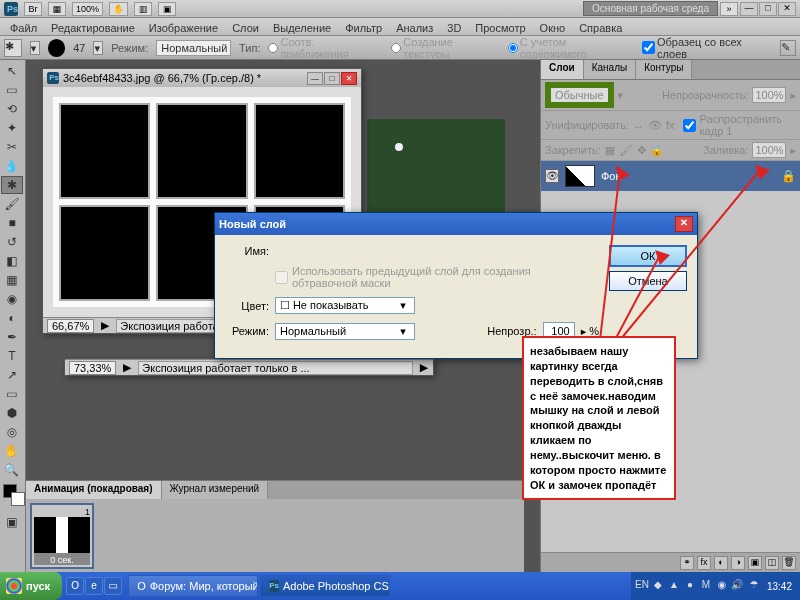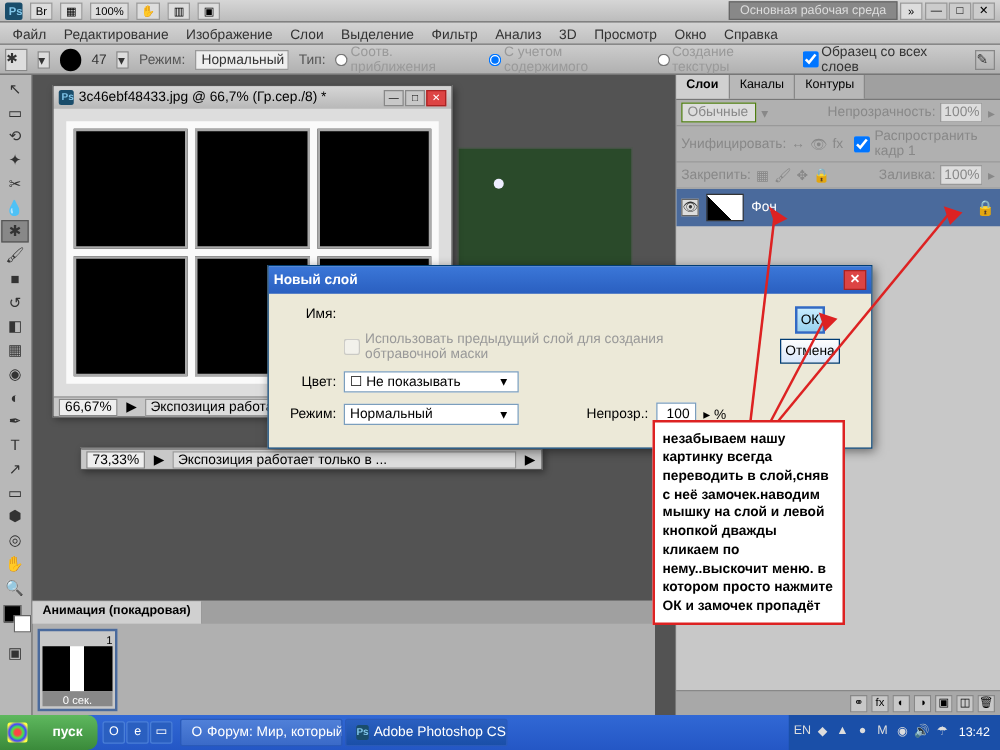--- a/index.html
+++ b/index.html
@@ -45,58 +45,58 @@
 .doc-status{height:16px;background:#c8c8c8;border-top:1px solid #888;display:flex;align-items:center;gap:6px;padding:0 4px;font-size:9px;}
 .doc-zoom{border:1px solid #888;background:#eee;padding:0 4px;}
 .doc-status-txt{flex:1;background:#ddd;border:1px solid #999;padding:0 3px;white-space:nowrap;overflow:hidden;}
 .play{width:10px;text-align:center;}
 .back-doc{position:absolute;background:#3a5a3a;border:1px solid #555;}
 .panels{width:260px;background:#b0b0b0;border-left:1px solid #777;display:flex;flex-direction:column;}
 .panel-tabs{height:20px;background:#a0a0a0;display:flex;border-bottom:1px solid #777;}
 .ptab{padding:2px 8px;background:#b8b8b8;border-right:1px solid #888;font-size:10px;}
 .ptab.act{background:#d0d0d0;font-weight:bold;}
 .panel-row{display:flex;align-items:center;padding:2px 4px;gap:4px;font-size:10px;border-bottom:1px solid #999;color:#888;}
-.pfield{border:1px solid #4d7c0f;background:#ddd;padding:1px 4px;flex:0 0 60px;}
+.pfield{border:6px solid #4d7c0f;background:#ddd;padding:1px 4px;flex:0 0 60px;}
 .pnum{border:1px solid #999;background:#ddd;padding:1px 2px;width:34px;text-align:right;}
 .layer-list{flex:1;background:#c8c8c8;overflow:hidden;}
 .layer{height:30px;background:#4a6a9c;display:flex;align-items:center;padding:0 4px;gap:6px;color:#fff;}
 .eye{width:14px;height:14px;background:#ddd;border:1px solid #666;font-size:10px;text-align:center;color:#333;}
 .thumb{width:30px;height:22px;background:#fff;border:1px solid #333;}
 .thumb-inner{width:100%;height:100%;background:linear-gradient(45deg,#000 40%,#fff 40%);}
 .lock{margin-left:auto;font-size:12px;}
 .panel-foot{height:20px;background:#a8a8a8;border-top:1px solid #888;display:flex;justify-content:flex-end;gap:3px;padding:0 4px;align-items:center;}
 .pf-ico{width:14px;height:14px;border:1px solid #888;background:#c8c8c8;font-size:9px;text-align:center;}
 .anim-panel{height:92px;background:#b0b0b0;border-top:1px solid #777;}
 .anim-tabs{height:18px;background:#a0a0a0;display:flex;}
 .anim-body{display:flex;padding:4px;gap:4px;}
 .anim-frame{border:2px solid #4a6a9c;background:#c8c8c8;padding:2px;}
 .anim-thumb{width:56px;height:36px;background:#fff;}
 .anim-time{font-size:9px;text-align:center;padding-top:2px;background:#888;color:#fff;}
 .anim-foot{height:16px;border-top:1px solid #888;display:flex;align-items:center;padding:0 4px;font-size:9px;gap:6px;}
 .dialog{position:absolute;top:212px;left:214px;width:484px;background:#ece9d8;border:1px solid #003c74;box-shadow:2px 2px 8px rgba(0,0,0,.5);z-index:10;}
 .dlg-title{height:22px;background:linear-gradient(#3b77d8,#2a5fc0);color:#fff;display:flex;align-items:center;justify-content:space-between;padding:0 4px;font-size:11px;font-weight:bold;}
 .dlg-x{width:18px;height:16px;background:#d44;color:#fff;text-align:center;border:1px solid #a22;font-size:10px;}
-.dlg-body{padding:10px;display:flex;gap:28px;}
+.dlg-body{padding:10px;display:flex;gap:10px;}
 .dlg-form{flex:1;}
 .dlg-row{display:flex;align-items:center;gap:6px;margin-bottom:8px;}
 .dlg-lbl{width:44px;text-align:right;}
 .dlg-input{border:1px solid #7b9ebd;background:#fff;padding:2px 4px;flex:1;}
 .dlg-input.sel{background:#316ac5;color:#fff;}
 .dlg-chk{display:flex;align-items:center;gap:4px;margin-left:50px;color:#999;margin-bottom:8px;}
 .dlg-select{border:1px solid #7b9ebd;background:#fff;padding:1px 4px;min-width:120px;display:flex;justify-content:space-between;}
 .dlg-drop{width:14px;text-align:center;}
-.dlg-btns{width:78px;display:flex;flex-direction:column;gap:4px;align-items:center;}
+.dlg-btns{width:78px;display:flex;flex-direction:column;gap:4px;}
 .dlg-btn{border:1px solid #003c74;background:linear-gradient(#fdfdfd,#d9e7fb);padding:3px;text-align:center;}
 .dlg-btn.primary{border:2px solid #316ac5;background:linear-gradient(#c7ecff,#98d1ef);}
 .annotation{position:absolute;top:336px;left:522px;width:154px;background:#fff;border:2px solid #d22;padding:6px;z-index:20;font-size:11px;line-height:1.35;font-weight:bold;}
 .arrow{position:absolute;z-index:15;}
 .arrow-line{stroke:#d22;stroke-width:2;fill:none;}
 .arrow-head{fill:#d22;}
 .taskbar{position:absolute;bottom:0;left:0;right:0;height:28px;background:linear-gradient(#3168d5,#2457c5);display:flex;align-items:center;padding:0;}
-.start{height:28px;padding:0 12px 0 6px;background:linear-gradient(#5eb85e,#3a8a3a);color:#fff;font-weight:bold;display:flex;align-items:center;gap:20px;border-radius:0 8px 8px 0;}
+.start{height:28px;padding:0 12px 0 6px;background:linear-gradient(#5eb85e,#3a8a3a);color:#fff;font-weight:bold;display:flex;align-items:center;gap:4px;border-radius:0 8px 8px 0;}
 .start-logo{width:16px;height:16px;background:radial-gradient(circle,#f44 20%,#4e4 40%,#44f 60%,#ff4 80%);border-radius:2px;}
 .ql{display:flex;gap:1px;margin-left:4px;}
 .ql-ico{width:18px;height:18px;background:#2a5fc0;border:1px solid #4a7fd8;border-radius:2px;font-size:10px;text-align:center;line-height:16px;color:#fff;}
 .tasks{display:flex;gap:2px;margin-left:6px;flex:1;}
 .task{height:22px;padding:0 8px;background:linear-gradient(#5080d8,#3a6ac8);border:1px solid #2a5ab8;border-radius:2px;color:#fff;display:flex;align-items:center;gap:4px;font-size:10px;max-width:130px;overflow:hidden;white-space:nowrap;}
 .task.act{background:linear-gradient(#2a5fc0,#1a4fa8);}
 .tray{display:flex;align-items:center;gap:2px;padding:0 4px;background:#1a4fa8;height:28px;}
 .tray-ico{width:14px;height:14px;font-size:10px;text-align:center;color:#ddd;}
 .clock{color:#fff;font-size:10px;padding:0 4px;}
 </style>
@@ -146,26 +146,26 @@
     <span>47</span>
     <div class="opt-drop">▾</div>
     <span class="opt-label">Режим:</span>
     <span class="opt-field">Нормальный</span>
     <span class="opt-label">Тип:</span>
     <label class="opt-radio">
         <input type="radio" style="">
         <span>Соотв. приближения</span>
       </label>
     <label class="opt-radio">
+        <input type="radio" style="">
+        <span>Создание текстуры</span>
+      </label>
+    <label class="opt-radio">
         <input type="radio" checked="" style="">
         <span>С учетом содержимого</span>
-      </label>
-    <label class="opt-radio">
-        <input type="radio" style="">
-        <span>Создание текстуры</span>
       </label>
     <label class="opt-chk">
         <input type="checkbox" checked="" style="">
         <span>Образец со всех слоев</span>
       </label>
     <div style="width:16px;height:16px;border:1px solid #888;">✎</div>
   </div>
 
   <div class="main">
     <div class="toolbox">
@@ -240,20 +240,21 @@
           <span class="doc-zoom">66,67%</span>
           <span class="play">▶</span>
           <span class="doc-status-txt">Экспозиция работает только в ...</span>
           <span class="play">▶</span>
         </div>
       </div>
 
       <div class="anim-panel" style="position:absolute;bottom:0;left:0;right:16px;">
         <div class="anim-tabs">
           <div class="ptab act">Анимация (покадровая)</div>
+          <div class="ptab">Журнал измерений</div>
         </div>
         <div class="anim-body">
           <div class="anim-frame">
             <div style="font-size:9px;text-align:right;">1</div>
             <div class="anim-thumb">
                 <div style="width:100%;height:100%;background:linear-gradient(90deg,#000 40%,#fff 40%,#fff 60%,#000 60%);"></div>
               </div>
             <div class="anim-time">0 сек.</div>
           </div>
         </div>

